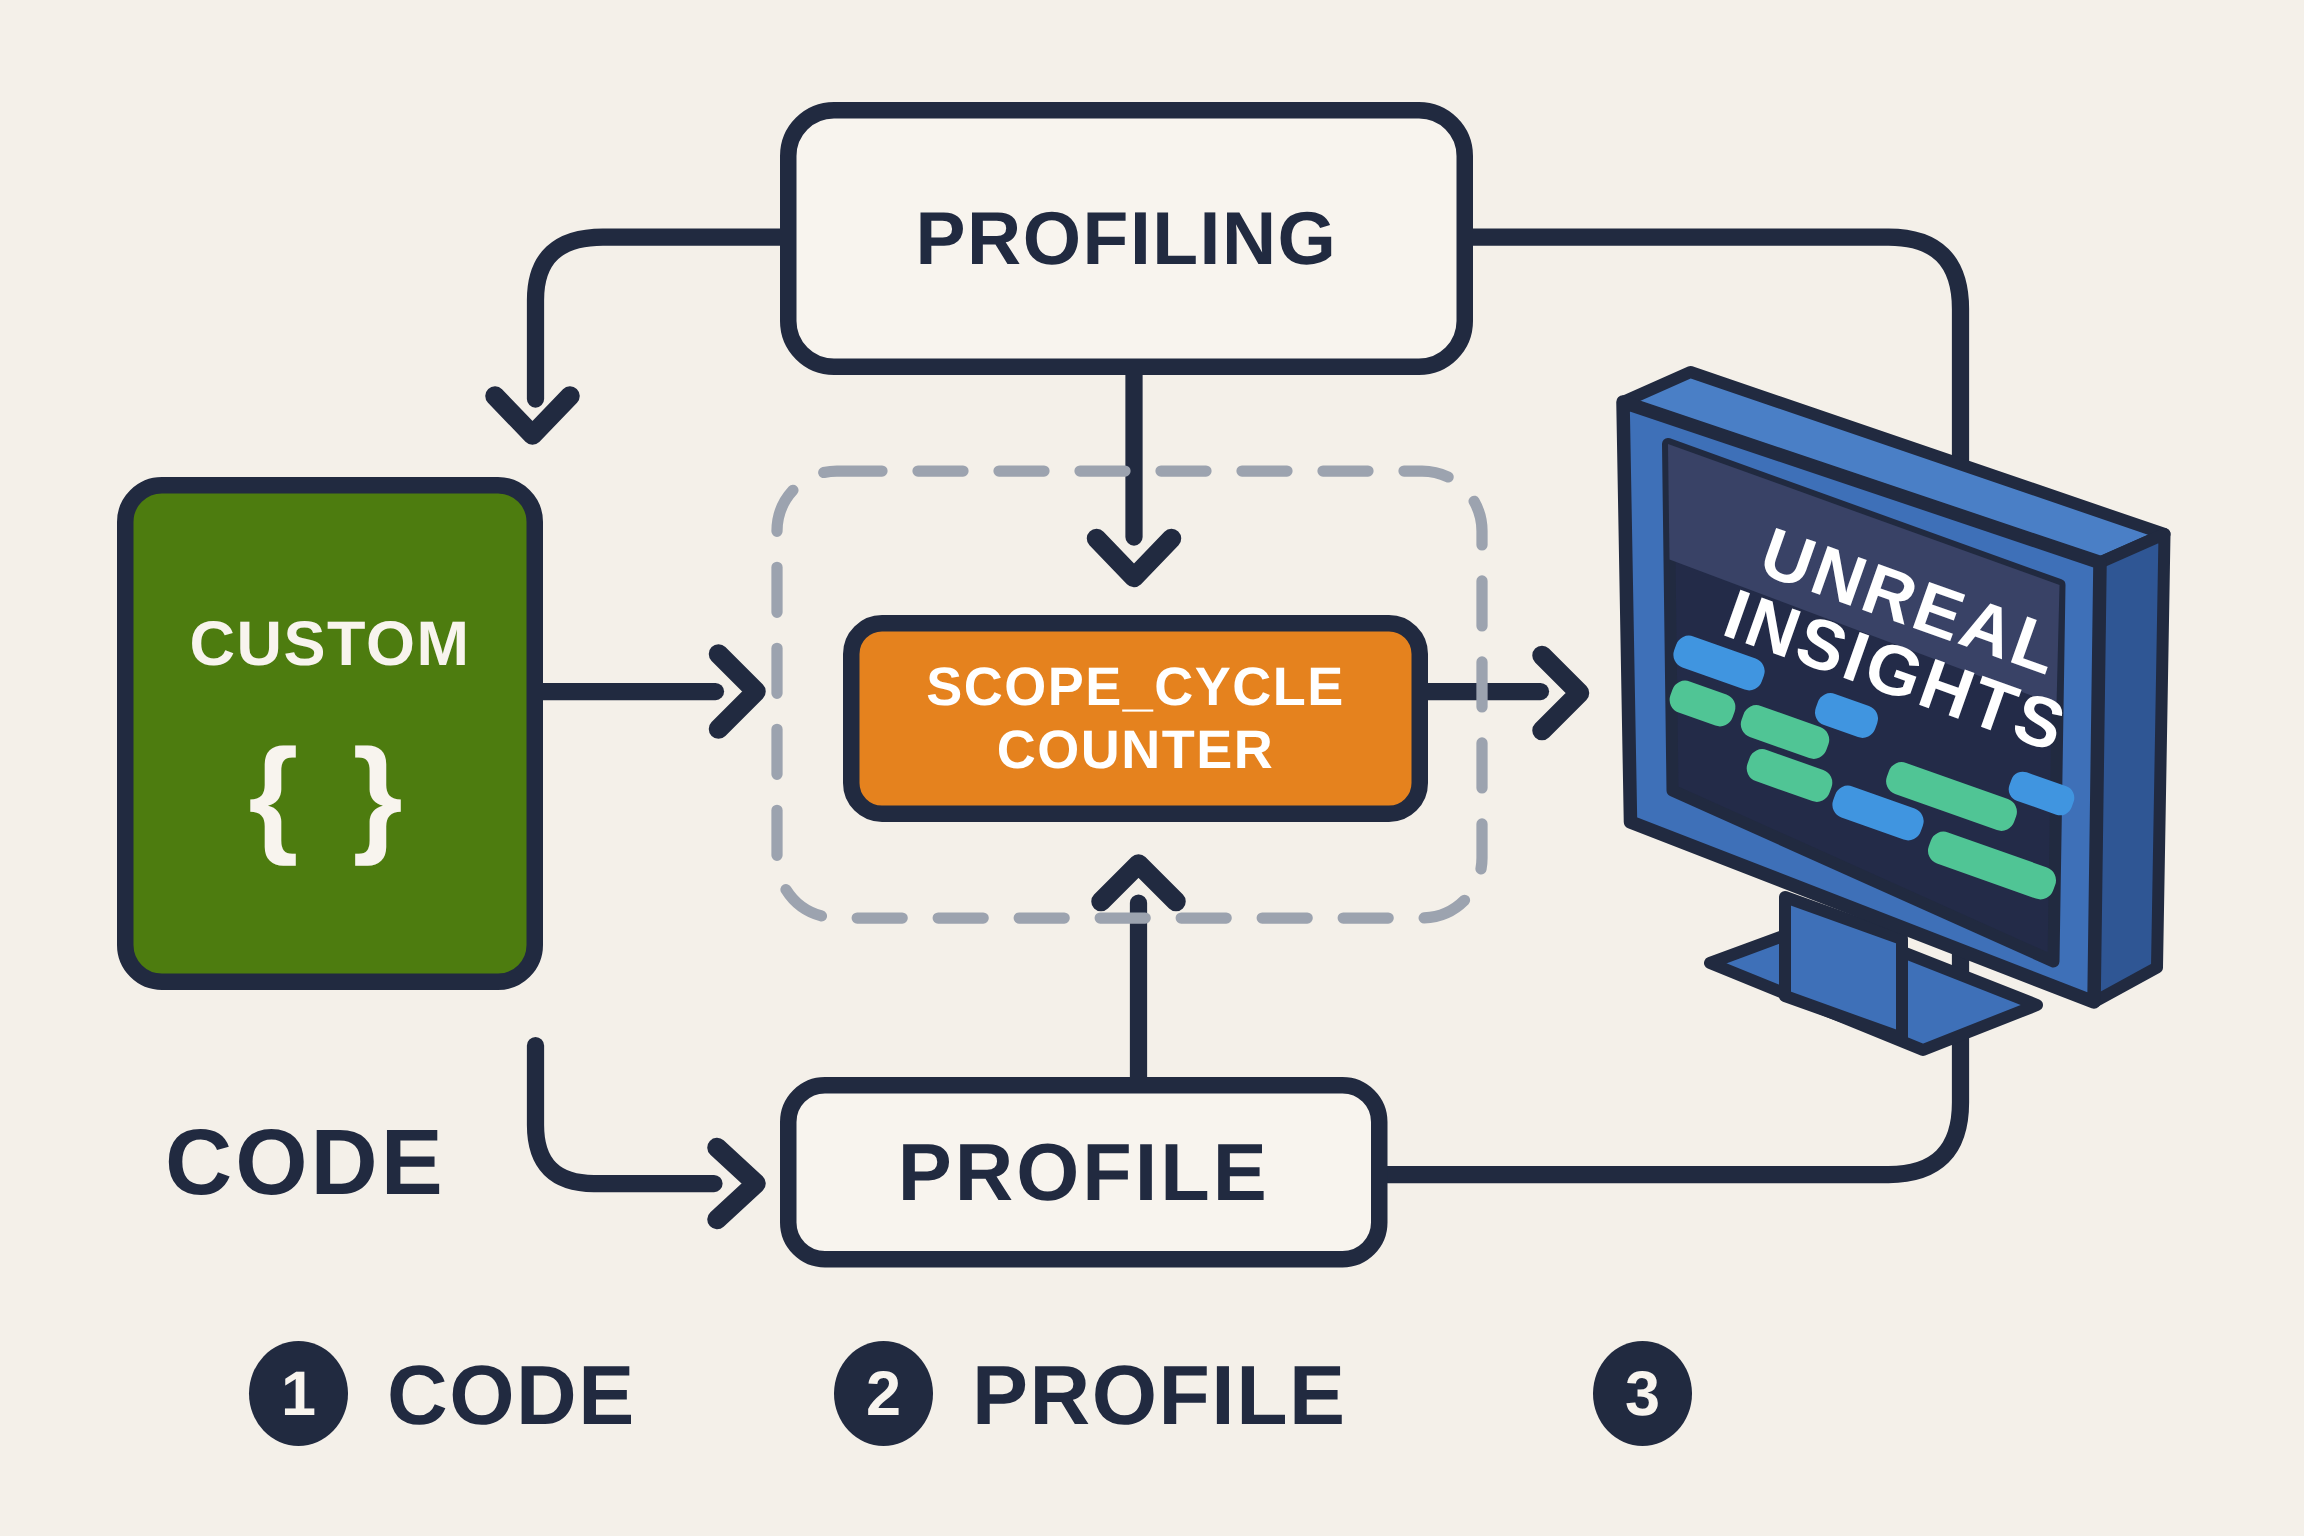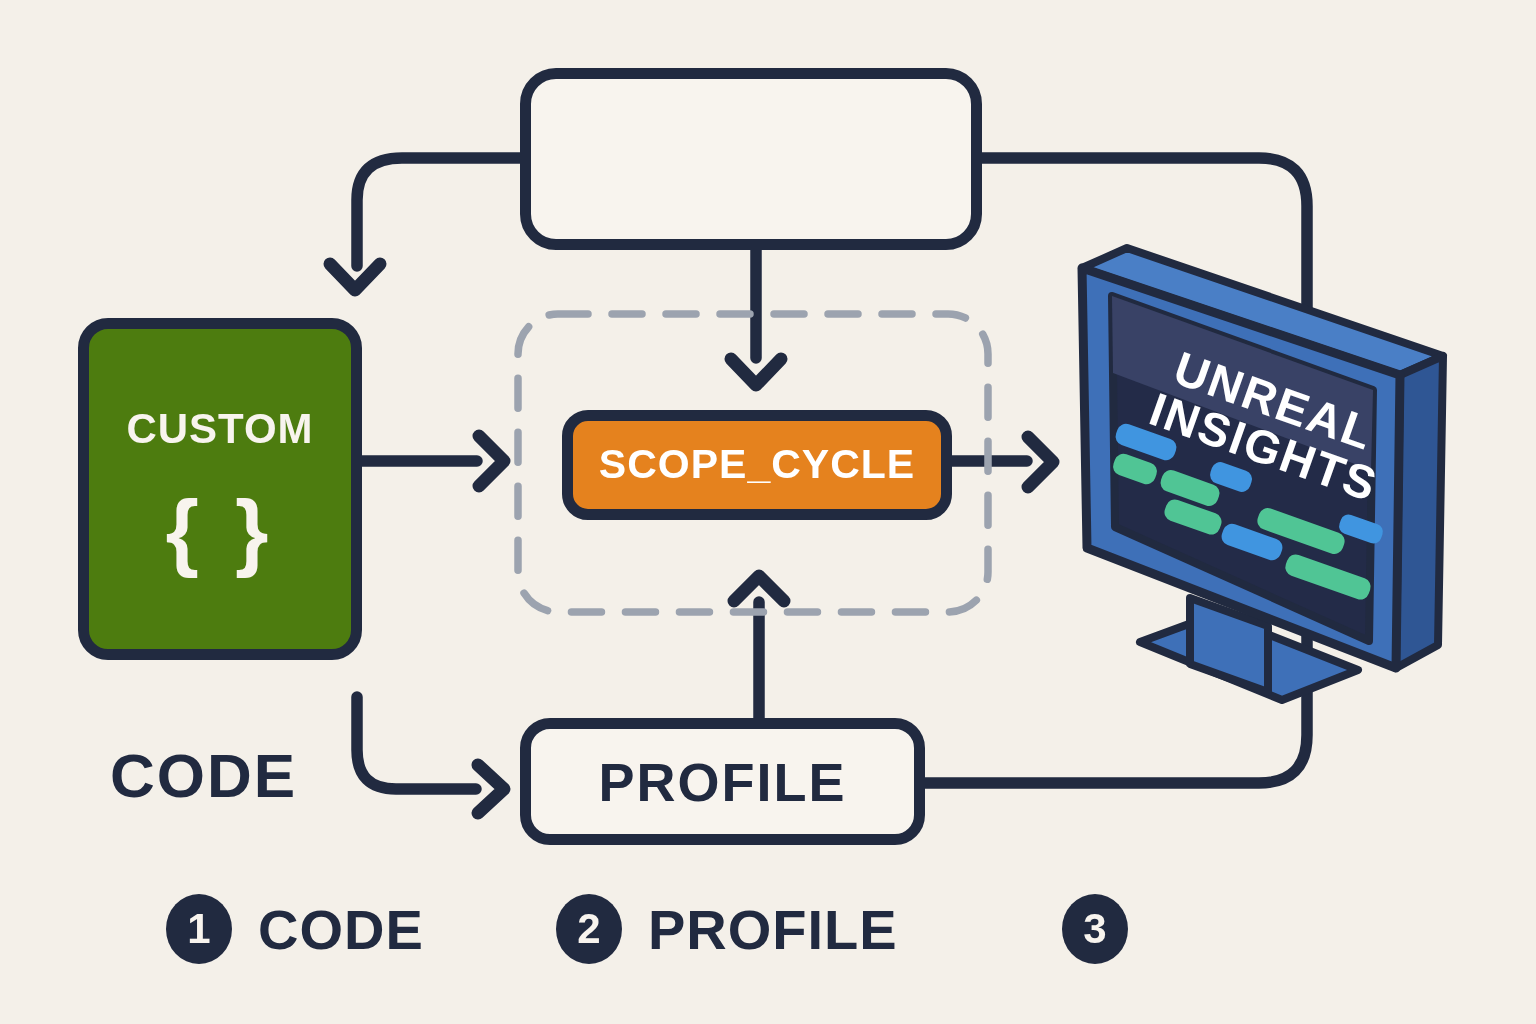--- a/index.html
+++ b/index.html
@@ -16,22 +16,22 @@
     position:absolute;display:flex;flex-direction:column;
     align-items:center;justify-content:center;text-align:center;
     border:11px solid #212A40;font-weight:bold;
   }
   .node-title{left:520px;top:68px;width:462px;height:182px;border-radius:36px;
     background:#F8F4EE;font-size:50px;line-height:1.12;letter-spacing:1px;}
   .node-custom{left:78px;top:318px;width:284px;height:342px;border-radius:30px;
     background:#4d7c0f;color:#F8F4EE;font-size:42px;line-height:1.15;
     justify-content:flex-start;padding-top:76px;letter-spacing:1px;}
   .node-custom .braces{font-size:86px;line-height:1;margin-top:34px;letter-spacing:6px;}
-  .node-scope{left:562px;top:410px;width:390px;height:110px;border-radius:26px;
-    background:#E5821E;color:#FFFFFF;font-size:41px;line-height:1.16;letter-spacing:1px;}
+  .node-scope{left:562px;top:410px;width:390px;height:138px;border-radius:26px;
+    background:#E5821E;color:#FFFFFF;font-size:36px;line-height:1.16;letter-spacing:1px;}
   .node-profile{left:520px;top:718px;width:405px;height:127px;border-radius:30px;
     background:#F8F4EE;font-size:54px;letter-spacing:2px;}
 
   .code-caption{
     position:absolute;left:110px;top:740px;font-size:62px;font-weight:bold;
     letter-spacing:2px;color:#212A40;
   }
 
   .legend-item{position:absolute;top:894px;display:flex;align-items:center;gap:26px;}
   .legend-badge{
@@ -94,29 +94,31 @@
         <rect x="1284" y="566" width="88" height="22" rx="9" fill="#50C595" transform="rotate(19.5 1328 577)"></rect>
       </g>
       <g transform="rotate(19.5 1262 435)" font-family="Liberation Sans, DejaVu Sans, sans-serif" font-weight="bold" font-size="47" fill="#FFFFFF" text-anchor="middle" letter-spacing="2">
         <text x="1262" y="415">UNREAL</text>
         <text x="1268" y="462">INSIGHTS</text>
       </g>
     </g>
   </svg>
 
   <div class="node node-title">
+    <div>PROFILING</div>
   </div>
 
   <div class="node node-custom">
     <div>CUSTOM</div>
     <div class="braces">{ }</div>
   </div>
 
   <div class="node node-scope">
     <div>SCOPE_CYCLE</div>
+    <div>COUNTER</div>
   </div>
 
   <div class="node node-profile">
     <div>PROFILE</div>
   </div>
 
   <div class="code-caption">CODE</div>
 
   <div class="legend-item li-1">
     <div class="legend-badge">1</div>

